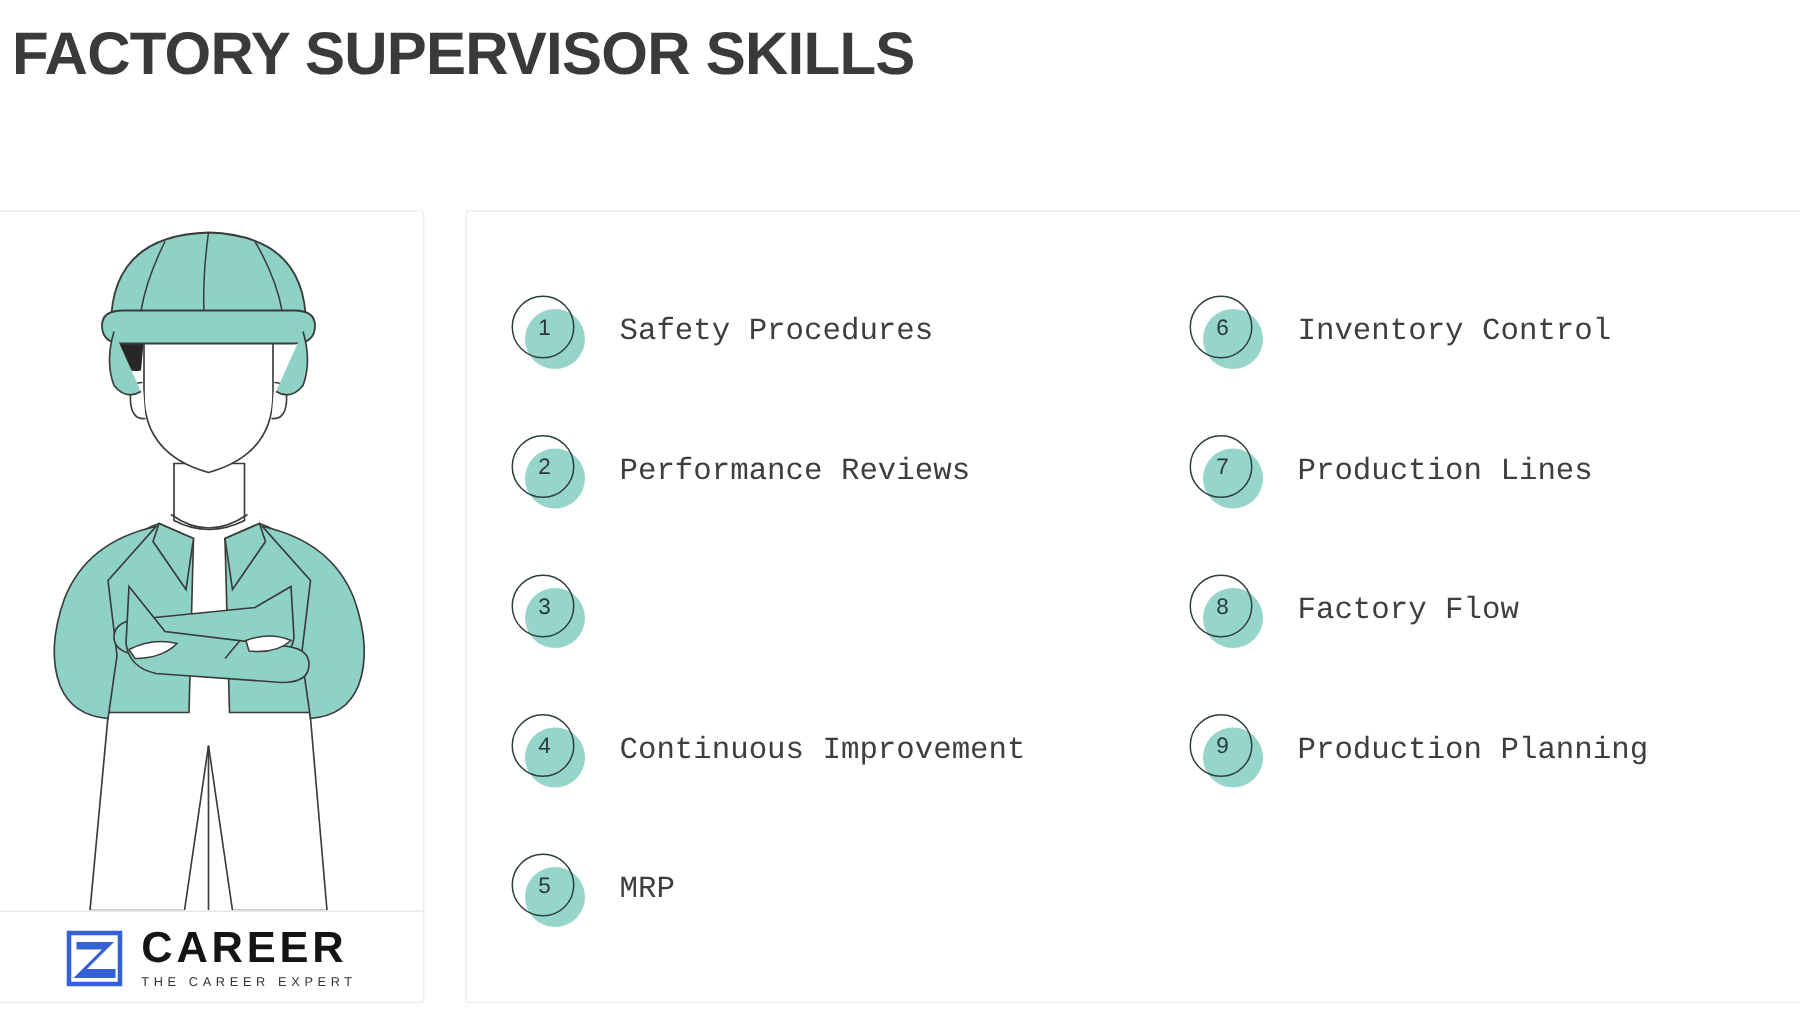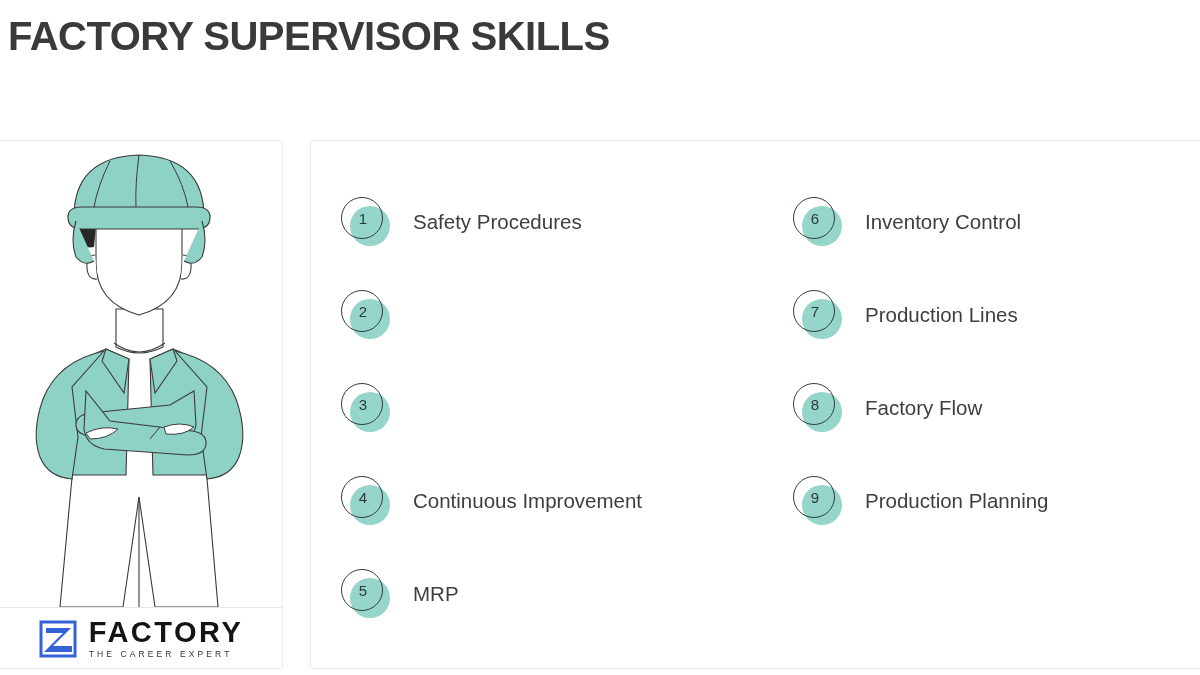--- a/index.html
+++ b/index.html
@@ -114,21 +114,21 @@
     color:#2b3a39;
     font-family:"Liberation Sans", sans-serif;
     font-weight:normal;
     line-height:1;
     transform:translate(1px,1px);
   }
   .skill-label{
     margin-left:22px;
     font-size:20.5px;
     color:#3e3e3e;
-    font-family:Liberation Sans, sans-serif;
+    font-family:Liberation Mono, monospace;
     font-weight:normal;
     white-space:nowrap;
   }
 </style>
 </head>
 <body>
 
 <div class="page">
 
   <div class="title">FACTORY SUPERVISOR SKILLS</div>
@@ -192,21 +192,21 @@
 
     <div class="footer-divider"></div>
 
     <div class="logo-row">
       <svg class="logo-mark" viewBox="0 0 40 40">
         <rect x="3" y="3" width="34" height="34" fill="none" stroke="#3461d6" stroke-width="3"></rect>
         <path d="M8 9 H33 L15 27 H34 V33 H6 L25 14 H8 Z" fill="#3461d6"></path>
         <path d="M20 5 L20 35" stroke="#ffffff" stroke-width="0" fill="none"></path>
       </svg>
       <div class="logo-text">
-        <div class="logo-word">FACTORY</div>
+        <div class="logo-word">CAREER</div>
         <div class="logo-tag">THE CAREER EXPERT</div>
       </div>
     </div>
   </div>
 
   <div class="right-panel">
     <div class="skills-grid" id="skills-grid">
         <div class="skill">
           <div class="badge">
             <div class="disc"></div>
@@ -225,20 +225,21 @@
           </div>
           <div class="skill-label">Inventory Control</div>
         </div>
         <div class="skill">
           <div class="badge">
             <div class="disc"></div>
             <div class="ring">
               <span class="num">2</span>
             </div>
           </div>
+          <div class="skill-label">Performance Reviews</div>
         </div>
         <div class="skill">
           <div class="badge">
             <div class="disc"></div>
             <div class="ring">
               <span class="num">7</span>
             </div>
           </div>
           <div class="skill-label">Production Lines</div>
         </div>

